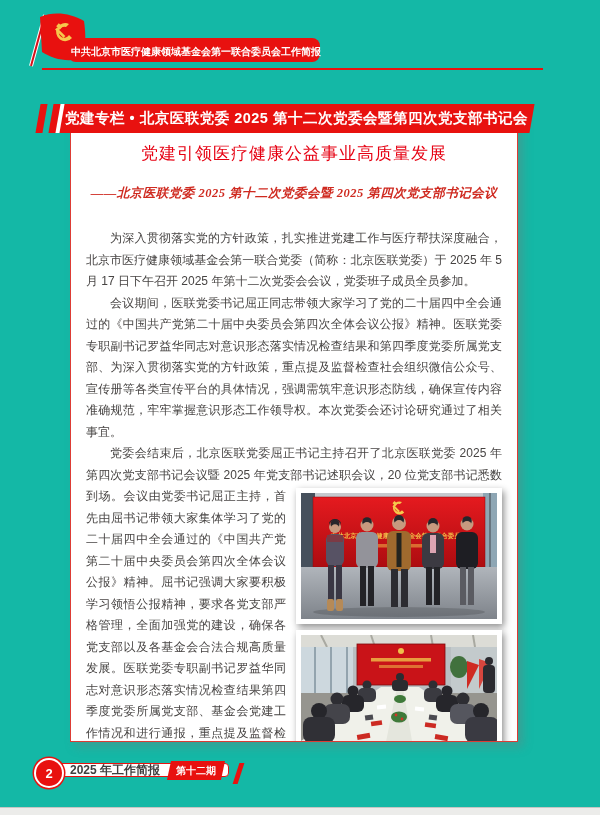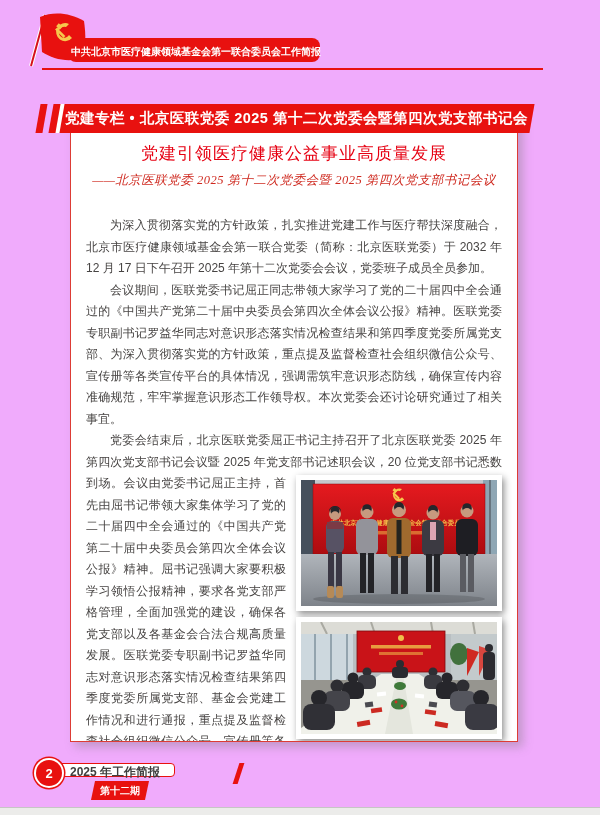--- a/index.html
+++ b/index.html
@@ -1,21 +1,21 @@
 <!DOCTYPE html>
 <html><head>
 <meta charset="utf-8">
 <style>
   html,body{margin:0;padding:0;}
   body{
     width:600px;height:815px;background:#ffffff;
     font-family:"Liberation Sans","DejaVu Sans",sans-serif;
     position:relative;overflow:hidden;
   }
-  .page{position:absolute;inset:0;background:#f0abfc;}
+  .page{position:absolute;inset:0;background:#14b8a6;}
 
   
   .masthead{position:absolute;left:24px;top:10px;width:312px;height:60px;}
   .header-rule{position:absolute;left:42px;top:68px;width:501px;height:2px;background:#e8110f;}
 
   
   .section-banner{position:absolute;left:38px;top:104px;width:496px;height:29px;z-index:5;}
   .sb-stripe{position:absolute;top:0;height:100%;background:#e8110f;transform:skewX(-10deg);}
   .sb-stripe.s1{left:0;width:7px;}
   .sb-main{position:absolute;left:13px;top:0;width:481px;height:100%;background:#e8110f;
@@ -24,43 +24,43 @@
   .sb-text{transform:skewX(10deg);color:#ffffff;font-weight:bold;font-size:14.5px;
     letter-spacing:0.5px;white-space:nowrap;padding-left:10px;}
 
   
   .frame{position:absolute;left:70px;top:112px;width:448px;height:630px;background:#fff;
     border:1.6px solid #dd3c35;box-shadow:5px 5px 9px rgba(120,120,120,.38);
     box-sizing:border-box;overflow:hidden;z-index:2;}
   .frame-inner{padding:30px 15px 0 15px;}
   .article-title{color:#e60012;font-weight:normal;font-size:17px;text-align:center;
     letter-spacing:1px;line-height:22px;margin:0;}
-  .article-subtitle{color:#cf2a20;font-size:12.5px;text-align:center;margin-top:7px;
-    font-family:"Liberation Serif","DejaVu Serif",serif;font-style:italic;font-weight:normal;
+  .article-subtitle{color:#cf2a20;font-size:12.5px;text-align:center;margin-top:20px;
+    font-family:"Liberation Serif","DejaVu Serif",serif;font-style:italic;font-weight:bold;
     letter-spacing:0.5px;}
   .article-body{margin-top:26px;color:#474443;font-size:12px;line-height:21.5px;
     text-align:justify;}
   .article-body p{margin:0;text-indent:2em;}
   .p3{margin:0;text-indent:2em;}
 
   
   .photo-float{float:right;width:206px;margin:2px 0 0 10px;}
   .photo-box{background:#ffffff;padding:5px;box-shadow:2px 3px 7px rgba(0,0,0,.45);
     margin-bottom:6px;font-size:0;line-height:0;}
   .photo-box svg{display:block;}
 
   
   .footer{position:absolute;left:0;top:756px;width:600px;height:34px;}
   .page-circle{position:absolute;left:36px;top:4px;width:26px;height:26px;border-radius:50%;
     background:#e8110f;color:#fff;font-size:13px;font-weight:bold;display:flex;
     align-items:center;justify-content:center;z-index:3;
     box-shadow:0 0 0 2px #ffffff,0 0 0 3.5px #e8110f;}
   .footer-pill{position:absolute;left:49px;top:7px;height:14px;box-sizing:border-box;
     border:1px solid #e8110f;border-radius:2px 4px 4px 2px;background:#fff;
-    display:inline-flex;align-items:center;padding:0 5px 0 20px;flex-direction:column;}
+    display:inline-flex;align-items:center;padding:0 5px 0 20px;}
   .footer-label{color:#3f3f3f;font-size:12px;font-weight:bold;white-space:nowrap;margin-right:9px;}
   .issue-badge{background:#e8110f;color:#fff;font-size:10px;font-weight:bold;
     padding:2.5px 7px;transform:skewX(-12deg);white-space:nowrap;}
   .issue-badge span{display:inline-block;transform:skewX(12deg);}
   .footer-slash{position:absolute;top:7px;width:5px;height:21px;background:#e8110f;
     transform:skewX(-18deg);}
 
   
   .page-edge{position:absolute;left:0;bottom:0;width:600px;height:7px;background:#ececea;
     border-top:1px solid #c6c6c4;}
@@ -99,21 +99,21 @@
       <div class="sb-text">党建专栏 • 北京医联党委 2025 第十二次党委会暨第四次党支部书记会</div>
     </div>
   </div>
 
   <div class="frame">
     <div class="frame-inner">
       <h1 class="article-title">党建引领医疗健康公益事业高质量发展</h1>
       <div class="article-subtitle">——北京医联党委 2025 第十二次党委会暨 2025 第四次党支部书记会议</div>
 
       <div class="article-body">
-        <p>为深入贯彻落实党的方针政策，扎实推进党建工作与医疗帮扶深度融合，北京市医疗健康领域基金会第一联合党委（简称：北京医联党委）于 2032 年 12 月 17 日下午召开 2025 年第十二次党委会会议，党委班子成员全员参加。</p>
+        <p>为深入贯彻落实党的方针政策，扎实推进党建工作与医疗帮扶深度融合，北京市医疗健康领域基金会第一联合党委（简称：北京医联党委）于 2025 年 5 月 17 日下午召开 2025 年第十二次党委会会议，党委班子成员全员参加。</p>
         <p>会议期间，医联党委书记屈正同志带领大家学习了党的二十届四中全会通过的《中国共产党第二十届中央委员会第四次全体会议公报》精神。医联党委专职副书记罗益华同志对意识形态落实情况检查结果和第四季度党委所属党支部、为深入贯彻落实党的方针政策，重点提及监督检查社会组织微信公众号、宣传册等各类宣传平台的具体情况，强调需筑牢意识形态防线，确保宣传内容准确规范，牢牢掌握意识形态工作领导权。本次党委会还讨论研究通过了相关事宜。</p>
         <p class="p3"><span>党委会结束后，北京医联党委屈正书记主持召开了北京医联党委 2025 年第四次党支部书记会议暨 2025 年党支部书记述职会议，20 位党支部书记悉数到场。会议由党</span><span class="photo-float">
               <span class="photo-box" style="display:block">
 
             <svg width="196" height="126" viewBox="0 0 196 126">
               <defs>
                 <linearGradient id="wallg" x1="0" y1="0" x2="0" y2="1">
                   <stop offset="0" stop-color="#c6c9ce"></stop>
                       <stop offset="1" stop-color="#9fa3a9"></stop>
                 </linearGradient>

